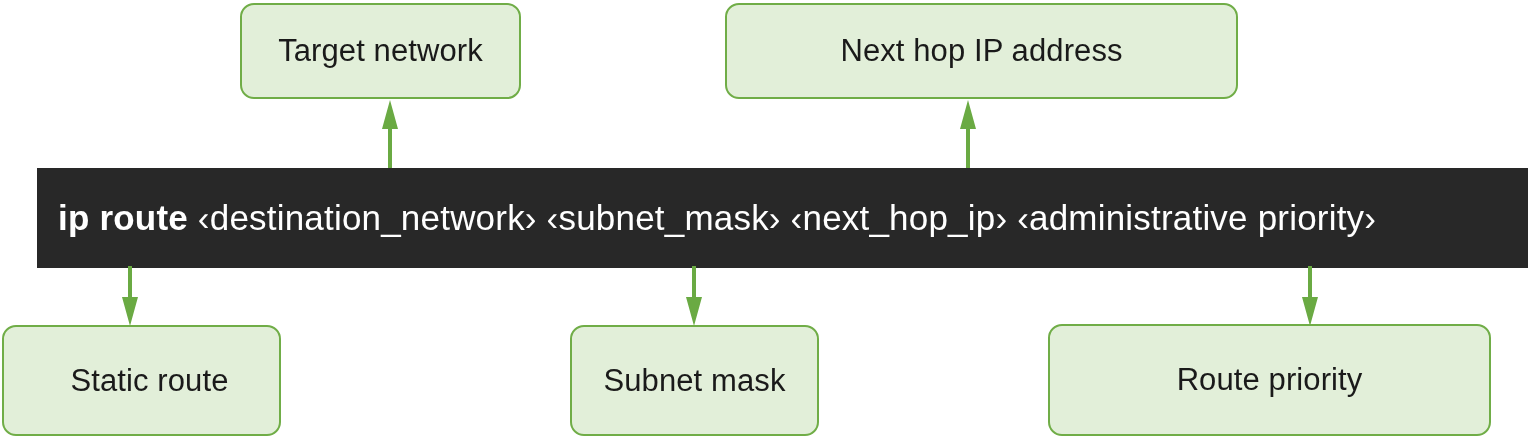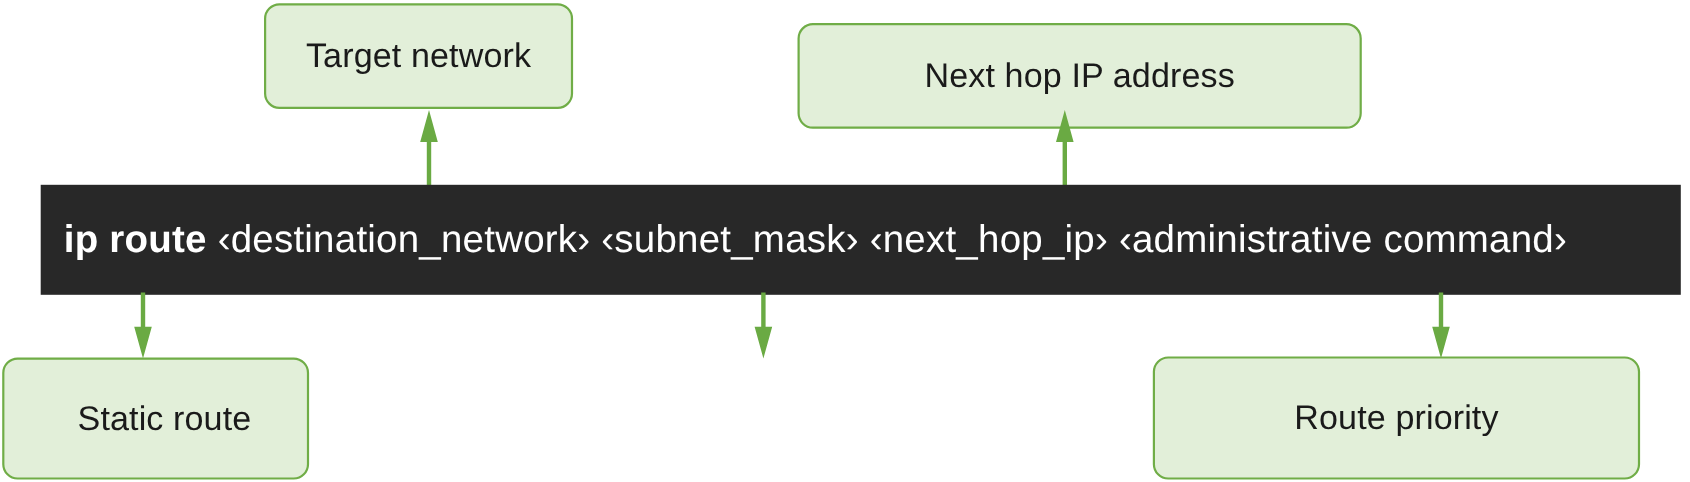--- a/index.html
+++ b/index.html
@@ -30,21 +30,21 @@
     color: #1a1a1a;
     font-size: 31px;
     line-height: 1.22;
     letter-spacing: 0.1px;
     padding: 4px 10px;
   }
   .node .txt { display: block; }
   .node .txt .l2 { display: block; }
 
   #node-target-network      { left: 240px;  top: 3px;   width: 281px; height: 96px; }
-  #node-next-hop            { left: 725px;  top: 3px;   width: 513px; height: 96px; margin-top: 18px; }
+  #node-next-hop            { left: 725px;  top: 3px;   width: 513px; height: 96px; }
   #node-static-route        { left: 2px;    top: 325px; width: 279px; height: 111px; padding-left: 26px; }
   #node-subnet-mask         { left: 570px;  top: 325px; width: 249px; height: 111px; }
   #node-route-priority      { left: 1048px; top: 324px; width: 443px; height: 112px; }
 
   
   #command-bar {
     position: absolute;
     left: 37px;
     top: 168px;
     width: 1491px;
@@ -97,21 +97,21 @@
     </svg>
   </div>
 
   <div class="arrow" id="arrow-up-nexthop">
     <svg width="18" height="70" viewBox="0 0 18 70">
       <path d="M9 0 L17 29 L11 29 L11 70 L7 70 L7 29 L1 29 Z" fill="#6aaa43"></path>
     </svg>
   </div>
 
   <div id="command-bar">
-    <span class="cmd-text"><span class="cmd-keyword">ip route</span><span class="cmd-args"> ‹destination_network› ‹subnet_mask› ‹next_hop_ip› ‹administrative command›</span></span>
+    <span class="cmd-text"><span class="cmd-keyword">ip route</span><span class="cmd-args"> ‹destination_network› ‹subnet_mask› ‹next_hop_ip› ‹administrative priority›</span></span>
   </div>
 
   <div class="arrow" id="arrow-down-static">
     <svg width="18" height="60" viewBox="0 0 18 60">
       <path d="M9 60 L1 31 L7 31 L7 0 L11 0 L11 31 L17 31 Z" fill="#6aaa43"></path>
     </svg>
   </div>
 
   <div class="arrow" id="arrow-down-subnet">
     <svg width="18" height="60" viewBox="0 0 18 60">
@@ -124,20 +124,23 @@
       <path d="M9 60 L1 31 L7 31 L7 0 L11 0 L11 31 L17 31 Z" fill="#6aaa43"></path>
     </svg>
   </div>
 
   <div class="node" id="node-static-route">
     <span class="txt">
       <span>Static route</span>
     </span>
   </div>
 
+  <div class="node" id="node-subnet-mask">
+    <span class="txt">Subnet mask</span>
+  </div>
 
   <div class="node" id="node-route-priority">
     <span class="txt">
       <span>Route priority</span>
     </span>
   </div>
 
 </div>
 
 </body></html>

